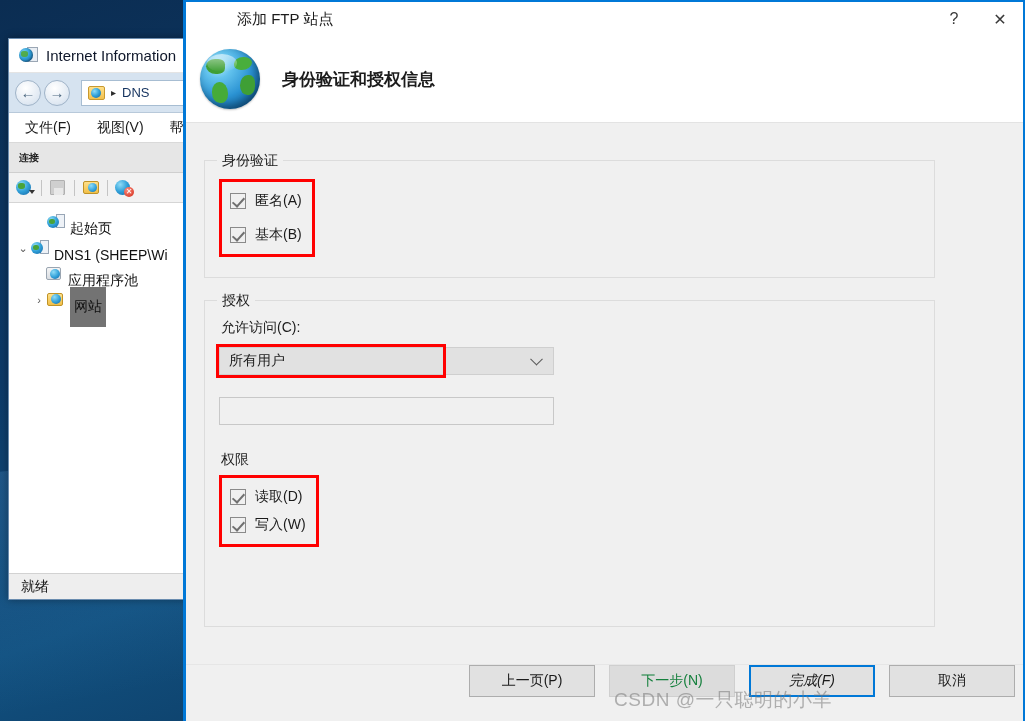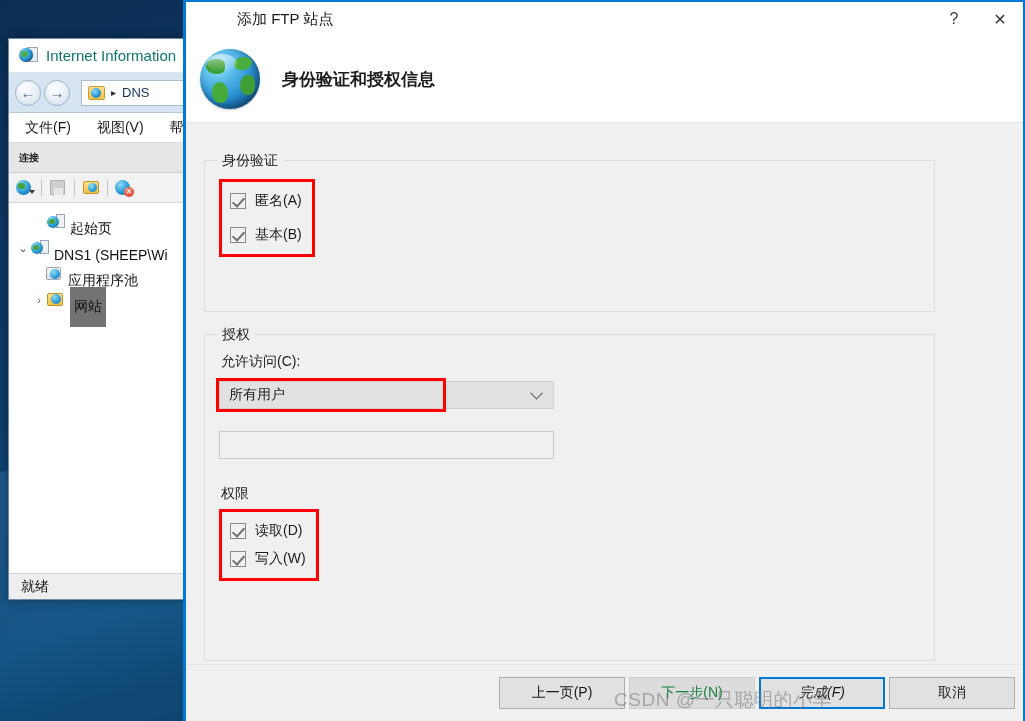--- a/index.html
+++ b/index.html
@@ -32,21 +32,21 @@
     border: 1px solid #6a8caf;
     box-shadow: 0 0 8px rgba(0,0,0,.35);
     overflow: hidden;
   }
   #iis-titlebar {
     height: 34px; background: #ffffff;
     display: flex; align-items: center; padding-left: 10px;
     border-bottom: 1px solid #e4e4e4;
   }
   #iis-titlebar .wtitle {
-    font-size: 15px; color: #0f766e; margin-left: 8px; white-space: nowrap;
+    font-size: 15px; color: #0f172a; margin-left: 8px; white-space: nowrap;
   }
   .iis-icon-globe {
     width: 19px; height: 19px; position: relative; flex: none;
   }
   .iis-icon-globe .sheet {
     position: absolute; right: 0; top: 1px; width: 11px; height: 15px;
     background: #e8edf3; border: 1px solid #9aa6b4;
   }
   .iis-icon-globe .ball {
     position: absolute; left: 0; top: 2px; width: 14px; height: 14px;
@@ -287,22 +287,22 @@
     border: 3px solid #ff0000; pointer-events: none;
   }
   .textinput {
     width: 335px; height: 28px; background: #f0f0f0; border: 1px solid #c8c8c8;
   }
   .subgroup-title { font-size: 14px; color: #1b1b1b; margin: 4px 0 6px 2px; }
 
   #dlg-footer {
     position: absolute; left: 0; right: 0; bottom: 0; height: 57px;
     background: #f0f0f0; border-top: 1px solid #e6e6e6;
-    display: flex; align-items: center; justify-content: flex-end;
-    padding-right: 8px; gap: 4px;
+    display: flex; justify-content: flex-end;
+    padding-right: 8px; gap: 14px;
   }
   .wbtn {
     width: 126px; height: 32px; font-size: 14px; color: #1b1b1b;
     background: #e1e1e1; border: 1px solid #adadad;
     display: flex; align-items: center; justify-content: center;
   }
   .wbtn.disabled { color: #15803d; background: #dcdcdc; border-color: #cfcfcf; }
   .wbtn.focused {
     border: 2px solid #0078d7; background: #e1e1e1; font-style: italic;
   }
@@ -442,21 +442,21 @@
         <span class="c2"></span>
         <span class="c3"></span>
         <span class="c4"></span>
       <span class="gloss"></span>
     </div>
     <div id="hdr-title">身份验证和授权信息</div>
   </div>
 
   <div id="dlg-content">
 
-    <div class="groupbox" style="height:152px;">
+    <div class="groupbox" style="height:118px;">
       <span class="gb-title">身份验证</span>
       <div class="redbox" style="margin-top:2px;">
         <div class="cbrow">
           <span class="cbox checked"></span>
           <span class="cblabel">匿名(A)</span>
         </div>
         <div class="cbrow">
           <span class="cbox checked"></span>
           <span class="cblabel">基本(B)</span>
         </div>

